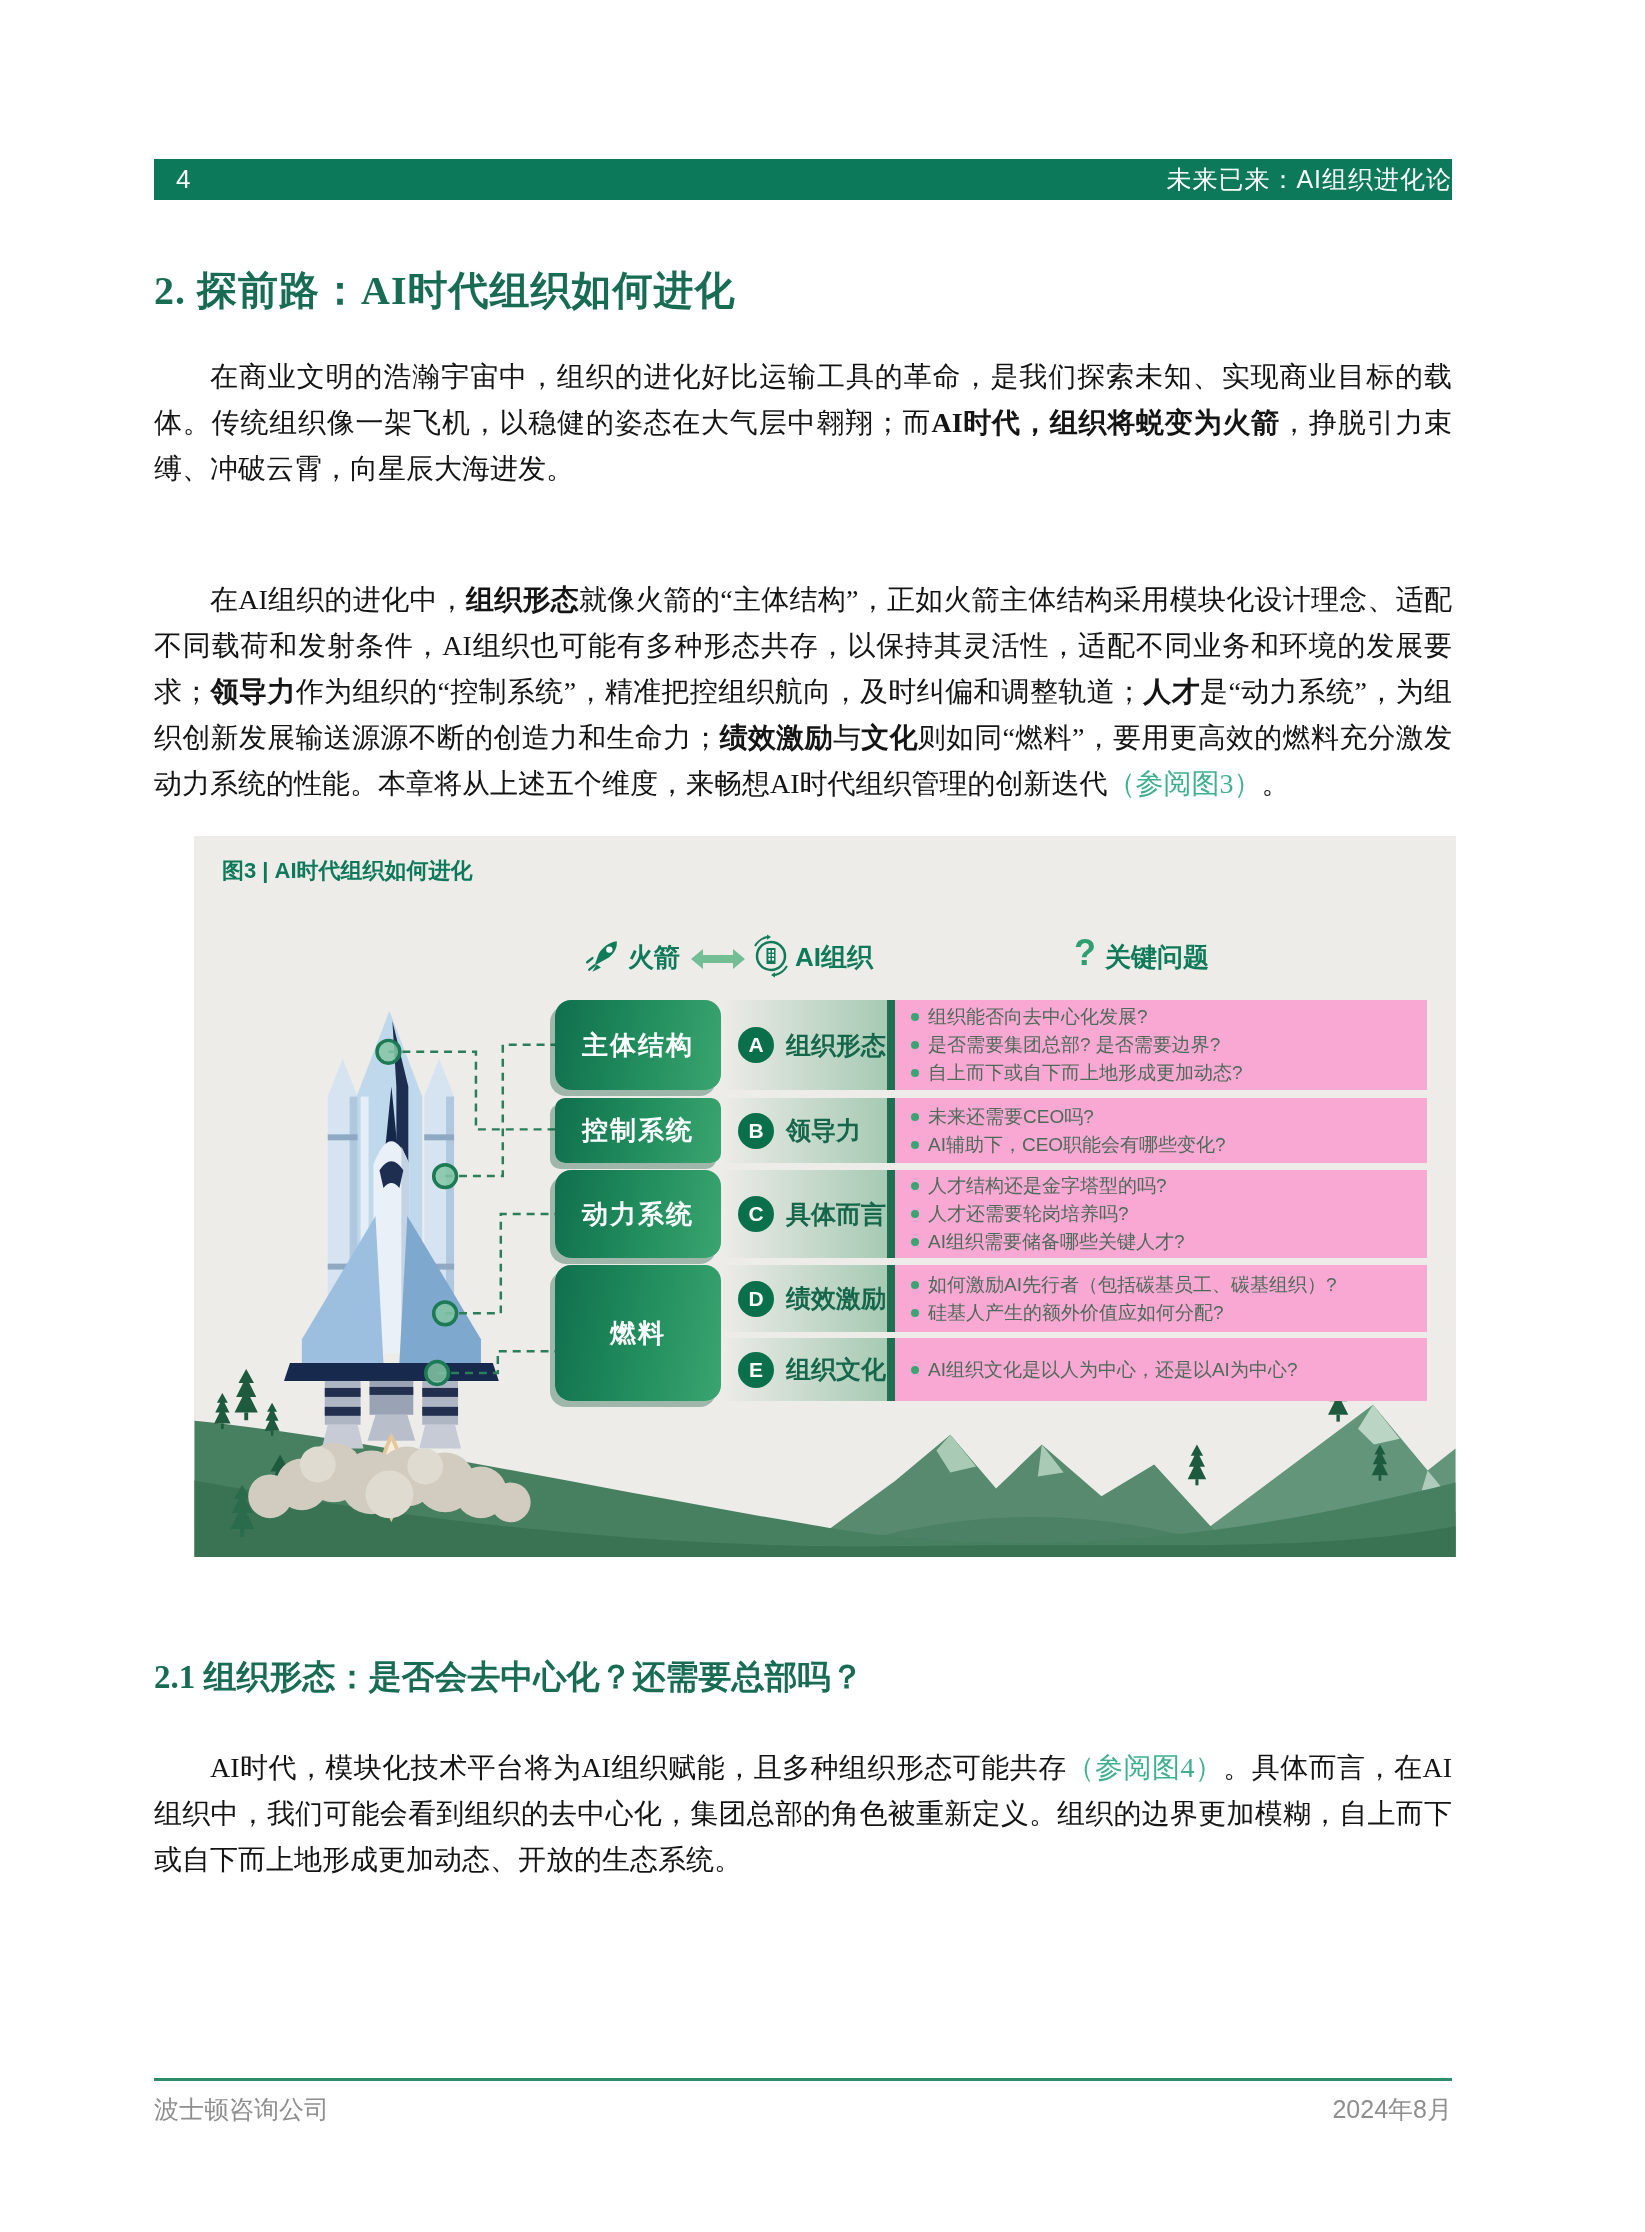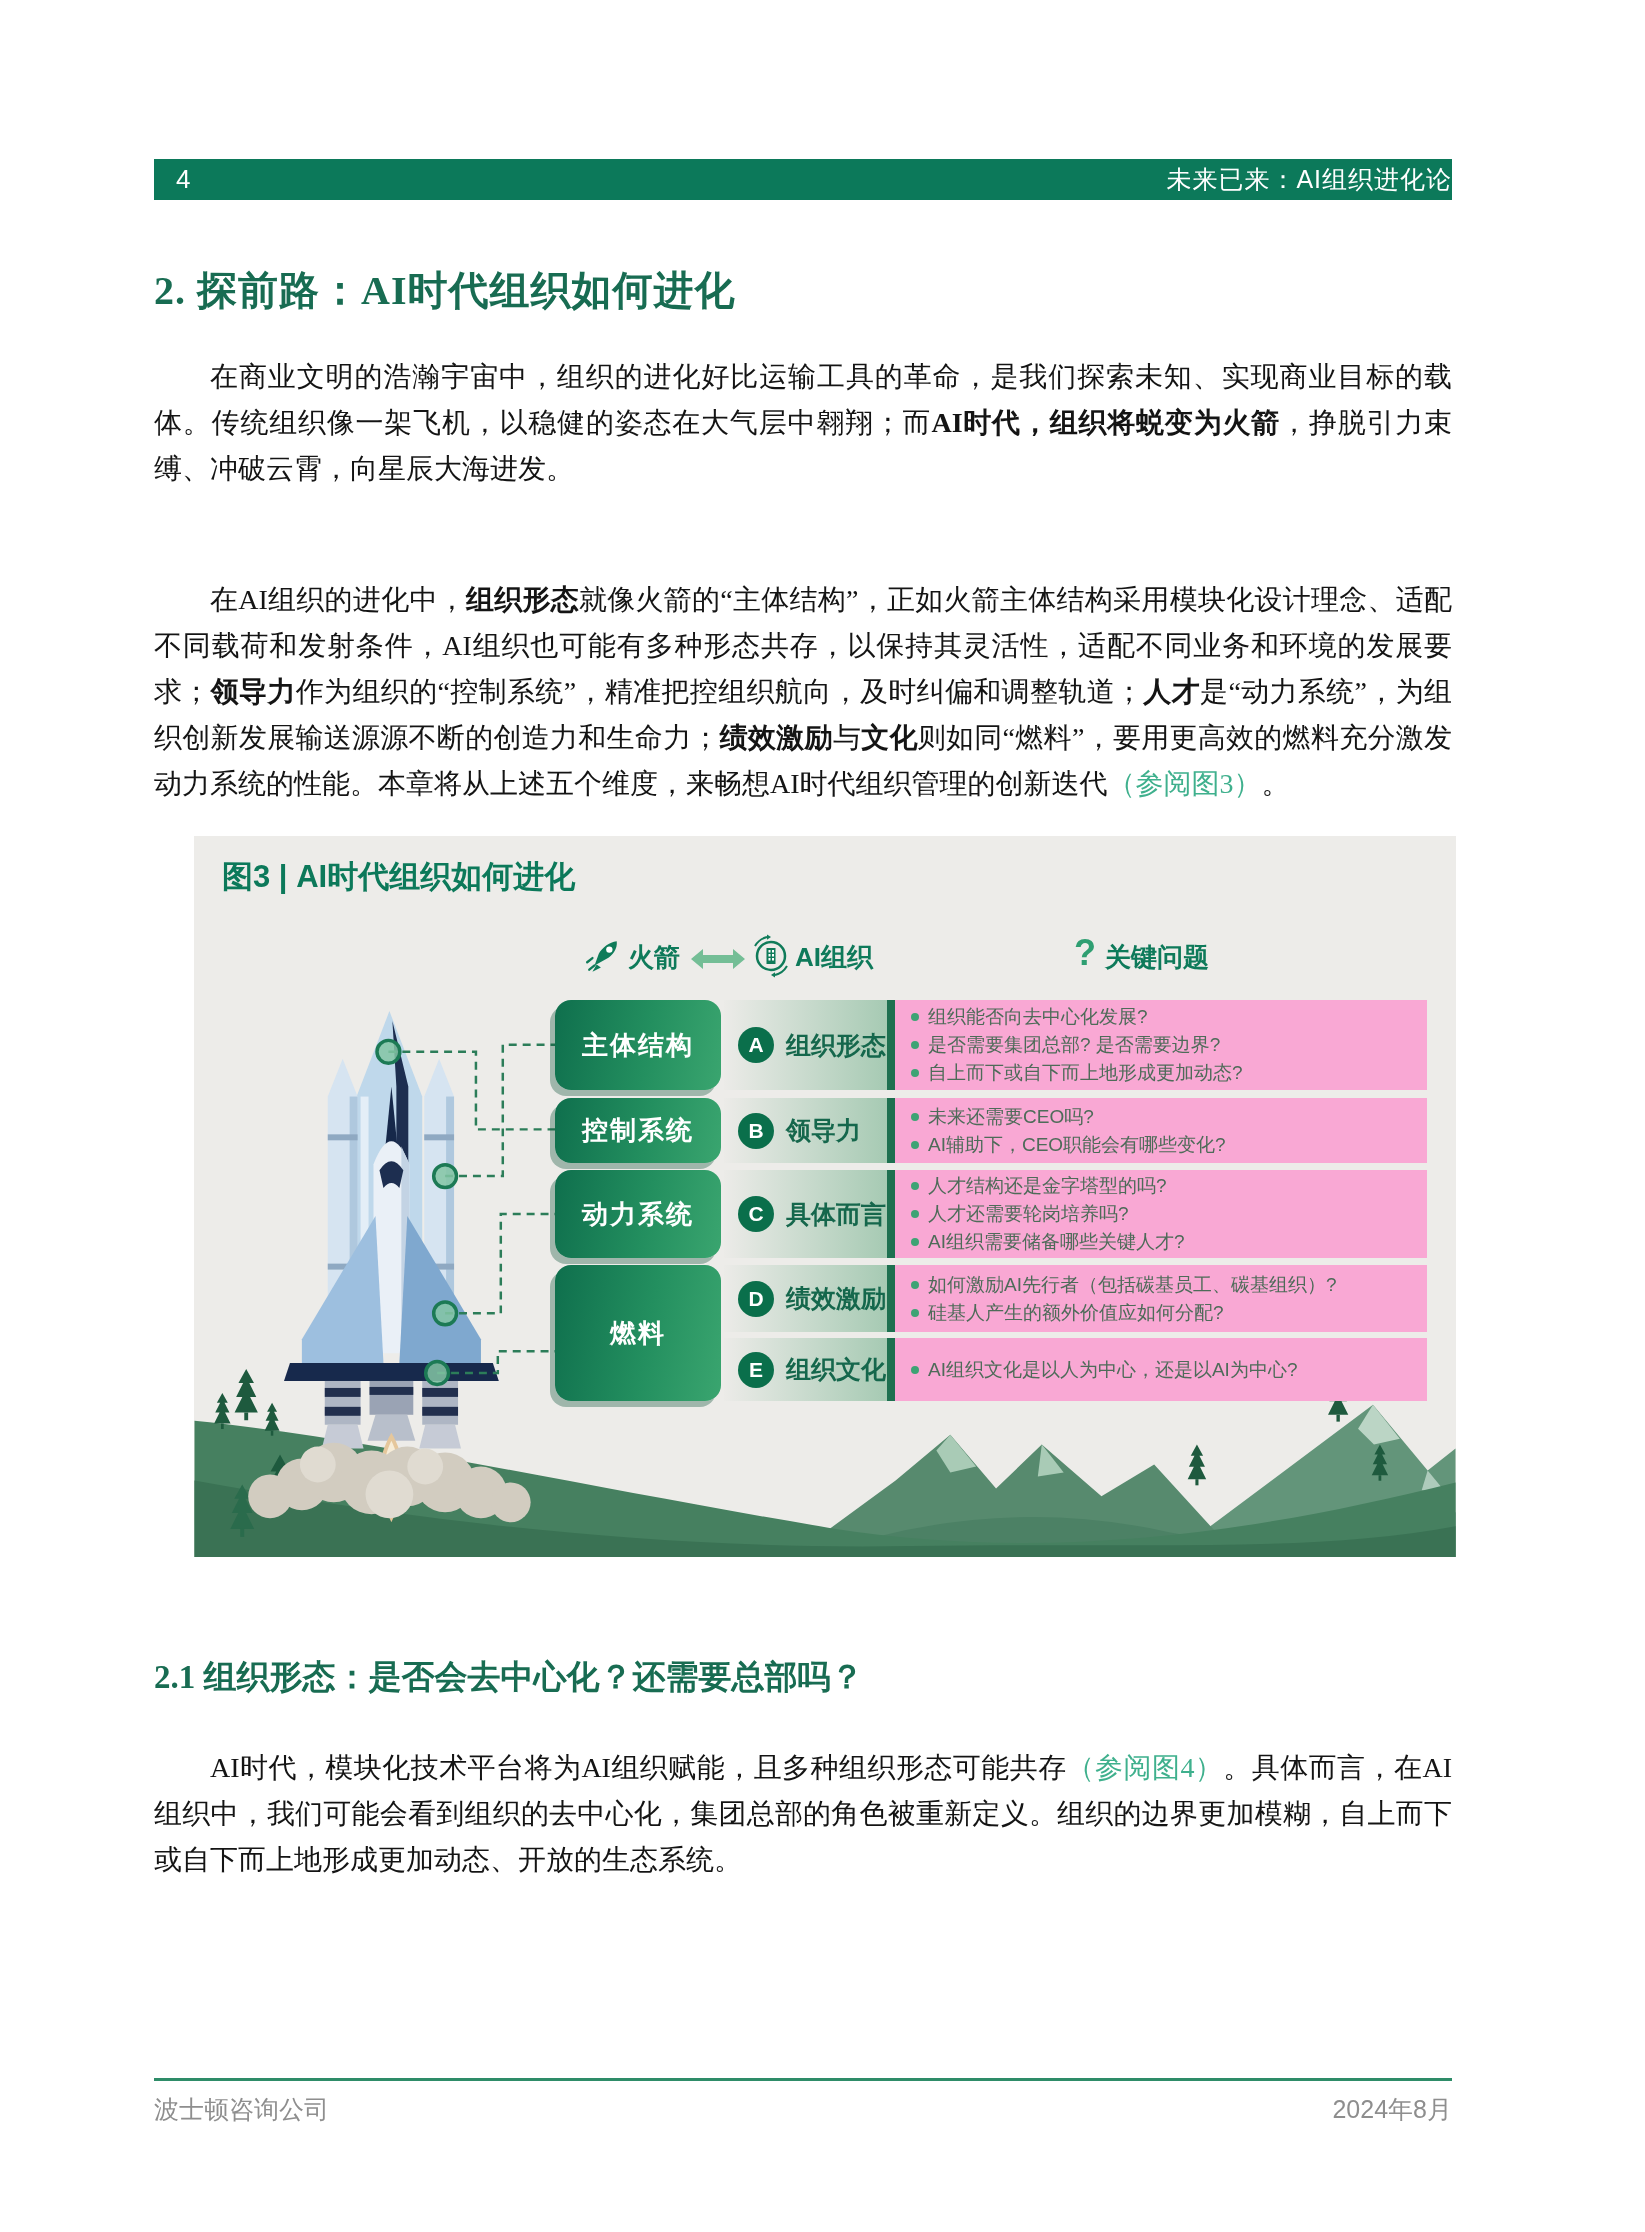--- a/index.html
+++ b/index.html
@@ -22,41 +22,41 @@
   
   .body{position:absolute;left:154px;width:1298px;margin:0;font-size:28px;line-height:46px;
         text-align:justify;text-indent:2em;color:#141414;}
   .p1{top:354px;} .p2{top:537px;margin-top:40px;} .p3{top:1745px;}
   .seg-b{font-weight:700;}
   .seg-g{color:#3FB08D;}
 
   
   .fig{position:absolute;left:194px;top:836px;width:1262px;height:721px;margin:0;background:#EDECE9;
        font-family:"Liberation Sans","DejaVu Sans",sans-serif;}
-  .fig-title{position:absolute;left:28px;top:20px;font-size:31px;font-weight:700;color:#0C795A;z-index:3;}
+  .fig-title{position:absolute;left:28px;top:20px;font-size:22px;font-weight:700;color:#0C795A;z-index:3;}
   .art{position:absolute;left:0;top:0;width:1262px;height:721px;z-index:1;}
 
   .legend{position:absolute;left:0;top:96px;width:100%;height:52px;z-index:3;
           color:#0E7A5A;font-weight:700;font-size:26px;}
   .lg{position:absolute;}
   .lg-rocket-icon{left:390px;top:6px;}
   .lg-rocket-label{left:434px;top:8px;}
   .lg-arrow{left:496px;top:14px;}
   .lg-ai-icon{left:555px;top:2px;}
   .lg-ai-label{left:601px;top:8px;}
   .lg-q{left:880px;top:0px;font-size:36px;color:#2F9F72;}
   .lg-q-label{left:911px;top:8px;}
 
   
   .part{position:absolute;left:361px;width:166px;z-index:2;border-radius:16px;
         background:linear-gradient(100deg,#0F6F4D 0%,#238F5F 55%,#3AA56F 100%);
         box-shadow:-5px 6px 0 rgba(13,84,58,.35);
         color:#fff;font-weight:700;font-size:26px;letter-spacing:2px;
         display:flex;align-items:center;justify-content:center;}
-  .part1{top:164px;height:90px;} .part2{top:262px;height:65px;}
+  .part1{top:164px;height:90px;} .part2{top:262px;height:65px;border-radius:10px;}
   .part3{top:334px;height:88px;} .part4{top:429px;height:136px;}
 
   
   .mid{position:absolute;left:530px;width:171px;z-index:2;box-sizing:border-box;
        background:linear-gradient(to right,#ECEBE8,#A6CAB3);
        border-right:8px solid #1E7050;
        display:flex;align-items:center;gap:12px;padding-left:14px;}
   .badge{width:36px;height:36px;border-radius:50%;background:#0A6F4B;color:#fff;font-weight:700;
          font-size:21px;display:flex;align-items:center;justify-content:center;flex:0 0 36px;}
   .aspect{color:#15674C;font-weight:700;font-size:25px;white-space:nowrap;}

